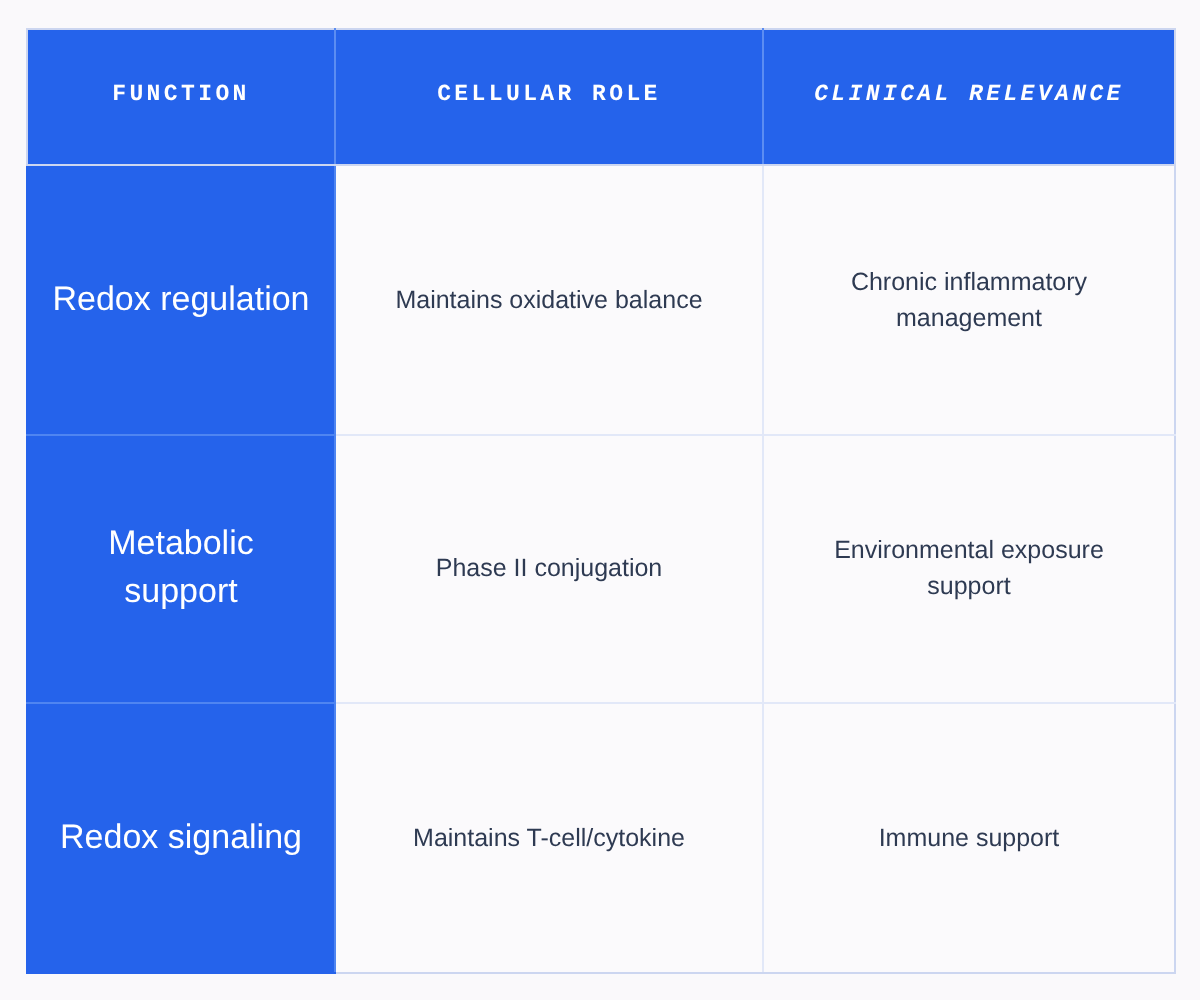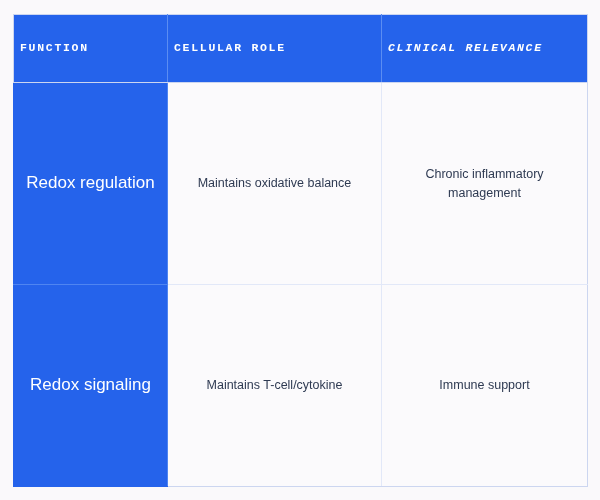--- a/index.html
+++ b/index.html
@@ -39,21 +39,21 @@
   thead tr.header-row { height: 68px; }
 
   th.header-cell {
     background: #2563eb;
     color: #ffffff;
     font-family: "Liberation Mono", "DejaVu Sans Mono", monospace;
     font-size: 11.5px;
     font-weight: 700;
     letter-spacing: 1.7px;
     text-transform: uppercase;
-    text-align: left;
+    text-align: center;
     vertical-align: middle;
     padding: 0 6px;
     border: 1px solid #ccd6f0;
     border-right-color: #5b8df2;
     line-height: 1.3;
   }
   th.header-cell.last { border-right-color: #ccd6f0; font-style: italic; }
 
   
   tbody tr.body-row { height: 101px; }
@@ -119,20 +119,31 @@
           <span class="cell-text">Redox regulation</span>
         </td>
         <td class="cell role">
           <span class="cell-text">Maintains oxidative balance</span>
         </td>
         <td class="cell relevance">
           <span class="cell-text">Chronic inflammatory management</span>
         </td>
       </tr>
 
+      <tr class="body-row">
+        <td class="cell func">
+          <span class="cell-text">Metabolic support</span>
+        </td>
+        <td class="cell role">
+          <span class="cell-text">Phase II conjugation</span>
+        </td>
+        <td class="cell relevance">
+          <span class="cell-text">Environmental exposure support</span>
+        </td>
+      </tr>
 
       <tr class="body-row">
         <td class="cell func">
           <span class="cell-text">Redox signaling</span>
         </td>
         <td class="cell role">
           <span class="cell-text">Maintains T-cell/cytokine</span>
         </td>
         <td class="cell relevance">
           <span class="cell-text">Immune support</span>

